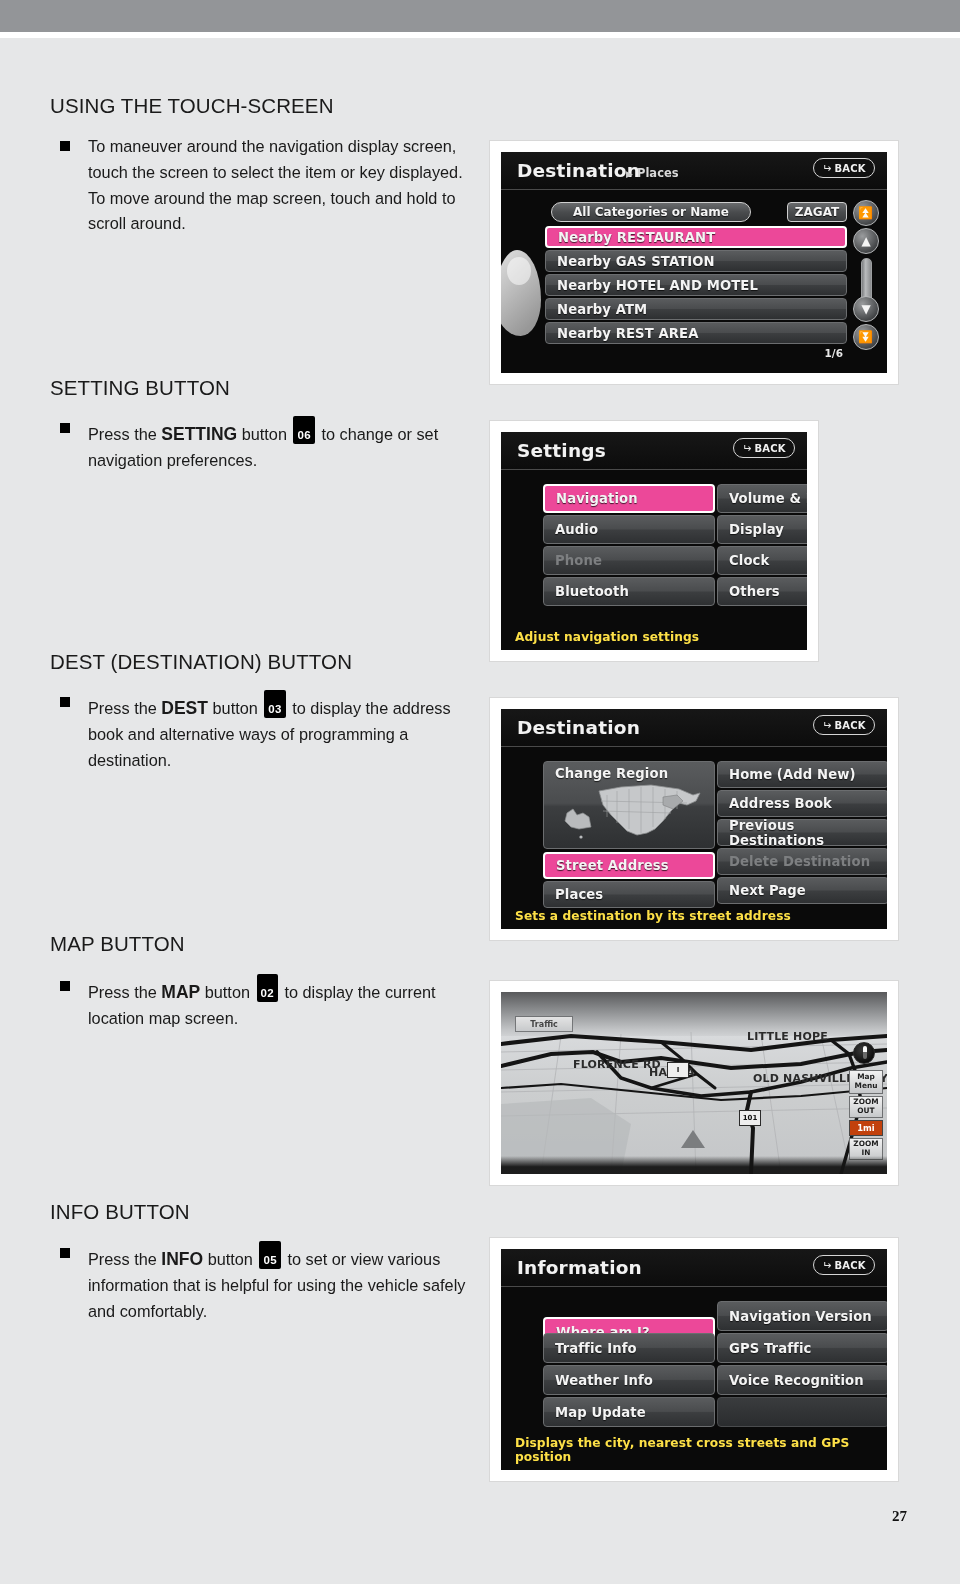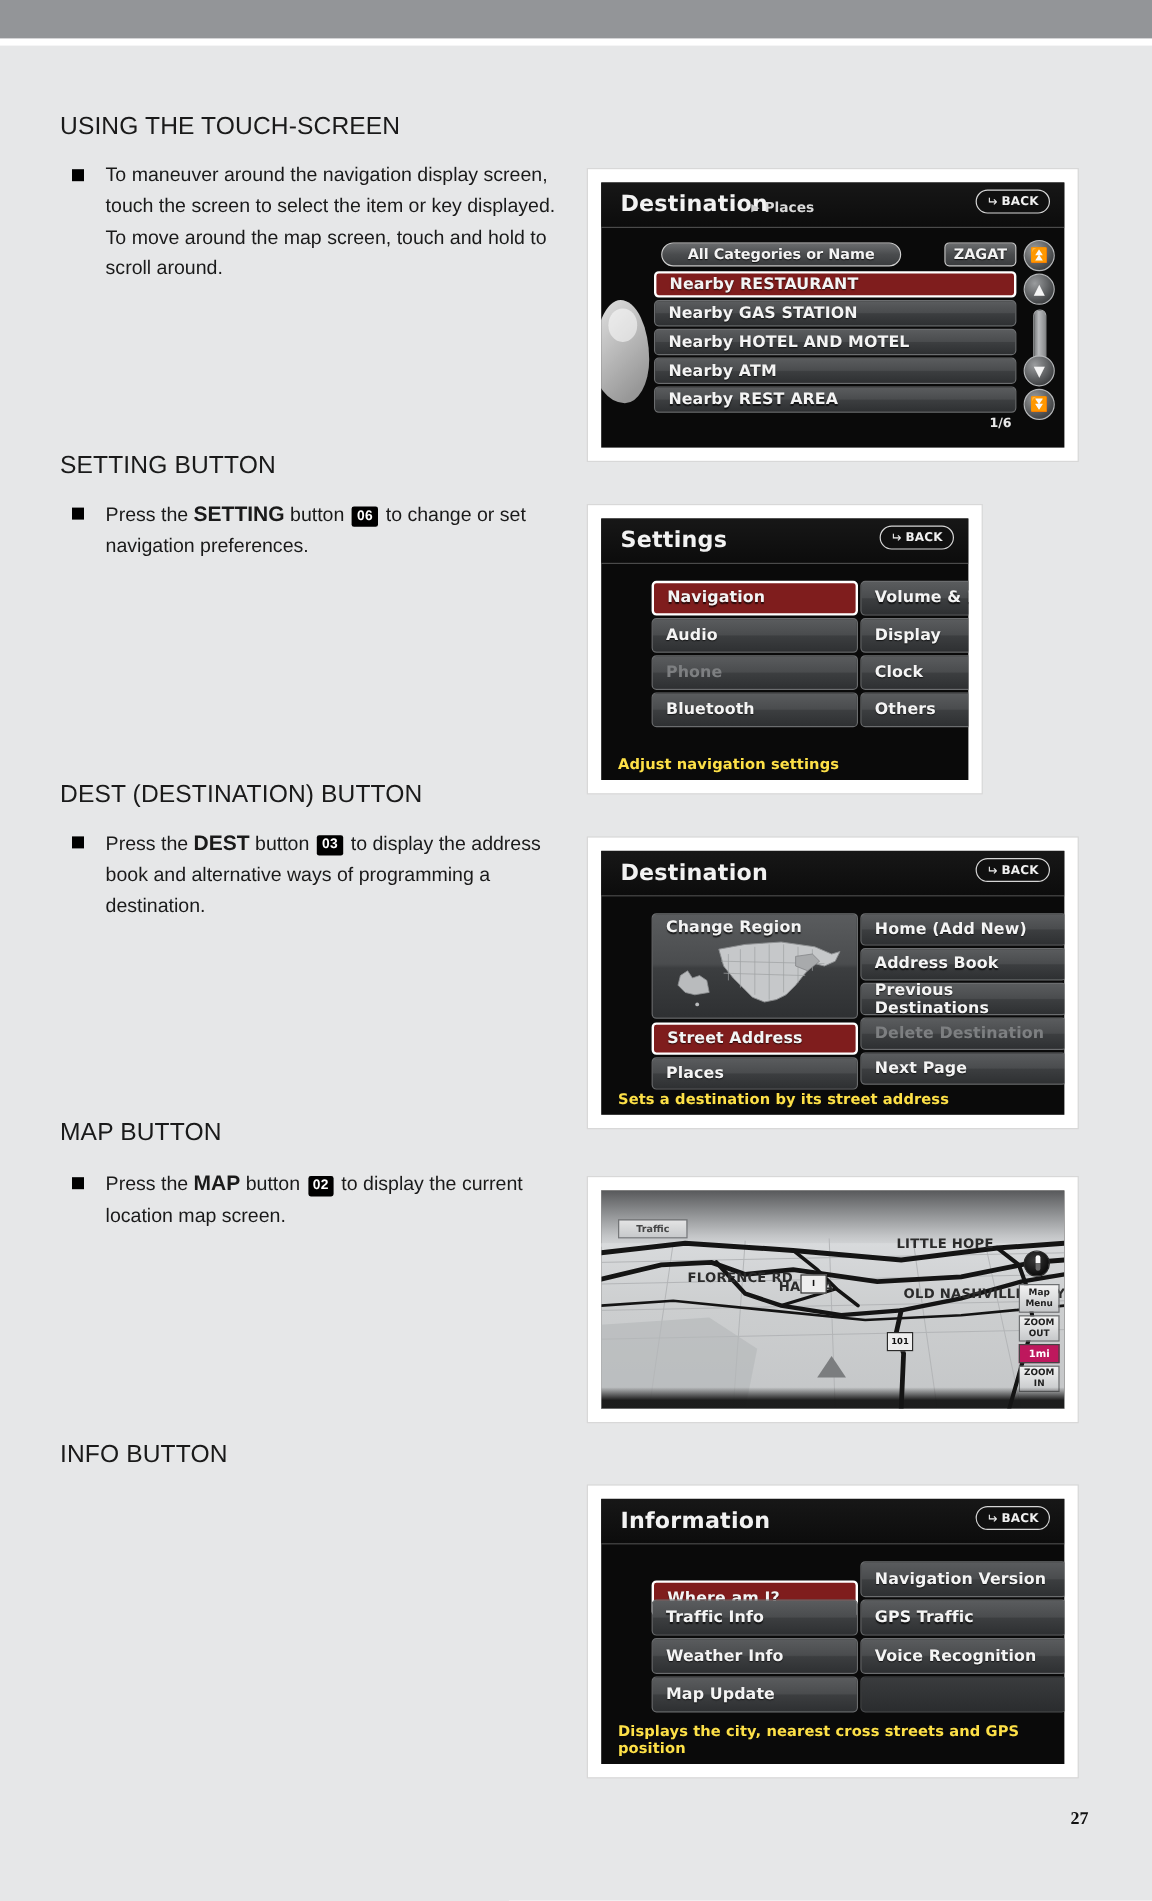--- a/index.html
+++ b/index.html
@@ -26,21 +26,21 @@
   .bullet-block .sq {
     position: absolute; left: 0; top: 7px; width: 10px; height: 10px; background: #000;
   }
   .bullet-block .txt {
     margin-left: 28px; font-size: 16.3px; line-height: 25.8px; color: #1a1a1a;
   }
   .bullet-block .txt b { font-weight: 700; font-size: 17.5px; }
   .badge {
     display: inline-block; background: #000; color: #fff;
     font-size: 11.5px; font-weight: 700; line-height: 15px;
-    padding: 1px 4px 1px 4px; border-radius: 2px;
+    padding: 12px 4px 1px 4px; border-radius: 2px;
     vertical-align: 1px; letter-spacing: 0.3px;
     box-shadow: 0 0 0 2.2px #e6e7e8;
     margin: 0 2px;
   }
 
   
   .shot {
     position: absolute; background: #ffffff;
     box-shadow: 0 0 0 1px #d8d8d8;
   }
@@ -81,21 +81,21 @@
   .itm {
     position: absolute;
     background: linear-gradient(180deg,#5a5c5e 0%, #4a4c4e 48%, #3c3e40 52%, #2e3032 100%);
     border: 1px solid #6b6d6f; border-radius: 4px;
     display: flex; align-items: center;
     color: #f4f4f4; font-size: 13.2px; font-weight: 700;
     padding-left: 11px; letter-spacing: 0.1px;
     text-shadow: 0 1px 1px rgba(0,0,0,.7);
   }
   .itm.sel {
-    background: #7f1d1d; border: 2.6px solid #ffffff;
+    background: #ec4899; border: 2.6px solid #ffffff;
     box-shadow: none;
     text-align: right;
   }
   .itm.dim { color: #7d7f81; text-shadow:none; }
   .itm.blank { background: linear-gradient(180deg,#3a3c3e 0%,#2a2c2e 100%); border-color:#4a4c4e; }
 
   .pill {
     position: absolute;
     background: linear-gradient(180deg,#6a6c6e 0%,#4a4c4e 50%,#3a3c3e 100%);
     border: 1.4px solid #cfcfcf; border-radius: 10px;
@@ -152,21 +152,21 @@
   .ground { position:absolute; left:0; top:24%; width:100%; height:76%;
             background: linear-gradient(180deg,#d8dadc 0%, #cccecf 40%, #c4c6c8 100%); }
   .maplbl { position:absolute; font-size:11px; font-weight:700; color:#2b2b2b; white-space:nowrap;
             font-family:"DejaVu Sans", sans-serif; letter-spacing:.2px; }
   .mapbtn {
     position:absolute; background: linear-gradient(180deg,#f2f2f2,#c6c8ca);
     border:1px solid #6e7072; display:flex; flex-direction:column;
     align-items:center; justify-content:center;
     font-size:7.4px; font-weight:700; color:#1e1e1e; line-height:8.6px; text-align:center;
   }
-  .mapbtn.dark { background:#be185d; color:#fff; border-color:#444; }
+  .mapbtn.dark { background:#c2410c; color:#fff; border-color:#444; }
   .traffic-btn {
     position:absolute; background: linear-gradient(180deg,#f0f0f0,#c8cacc);
     border:1px solid #6a6c6e; display:flex; align-items:center; justify-content:center;
     font-size:8px; font-weight:700; color:#333; opacity:.85;
   }
   .compass {
     position:absolute; width:22px;height:22px;border-radius:50%;
     background: radial-gradient(circle at 40% 35%, #3a3a3a, #0b0b0b 75%);
     border:1px solid #2a2a2a;
   }
@@ -426,20 +426,24 @@
             <span>ZOOM IN</span>
           </div>
 
           <div class="carmark" style="left:180px; top:138px;"></div>
           <div class="blurbar"></div>
         </div>
       </div>
     </div>
 
     <div class="section-title" style="top:1162px">INFO BUTTON</div>
+    <div class="bullet-block" style="top:1203px">
+      <div class="sq"></div>
+      <div class="txt"><span>Press the </span><b>INFO</b><span> button </span><span class="badge">05</span><span> to set or view various information that is helpful for using the vehicle safely and comfortably.</span></div>
+    </div>
 
     <div class="shot" style="left:490px; top:1200px; width:408px; height:243px;">
       <div class="screen">
         <div class="nav-head"></div>
         <div class="nav-title">Information</div>
         <div class="back-btn">
           <span class="arr">↵</span>
           <span class="lbl">BACK</span>
         </div>
 

